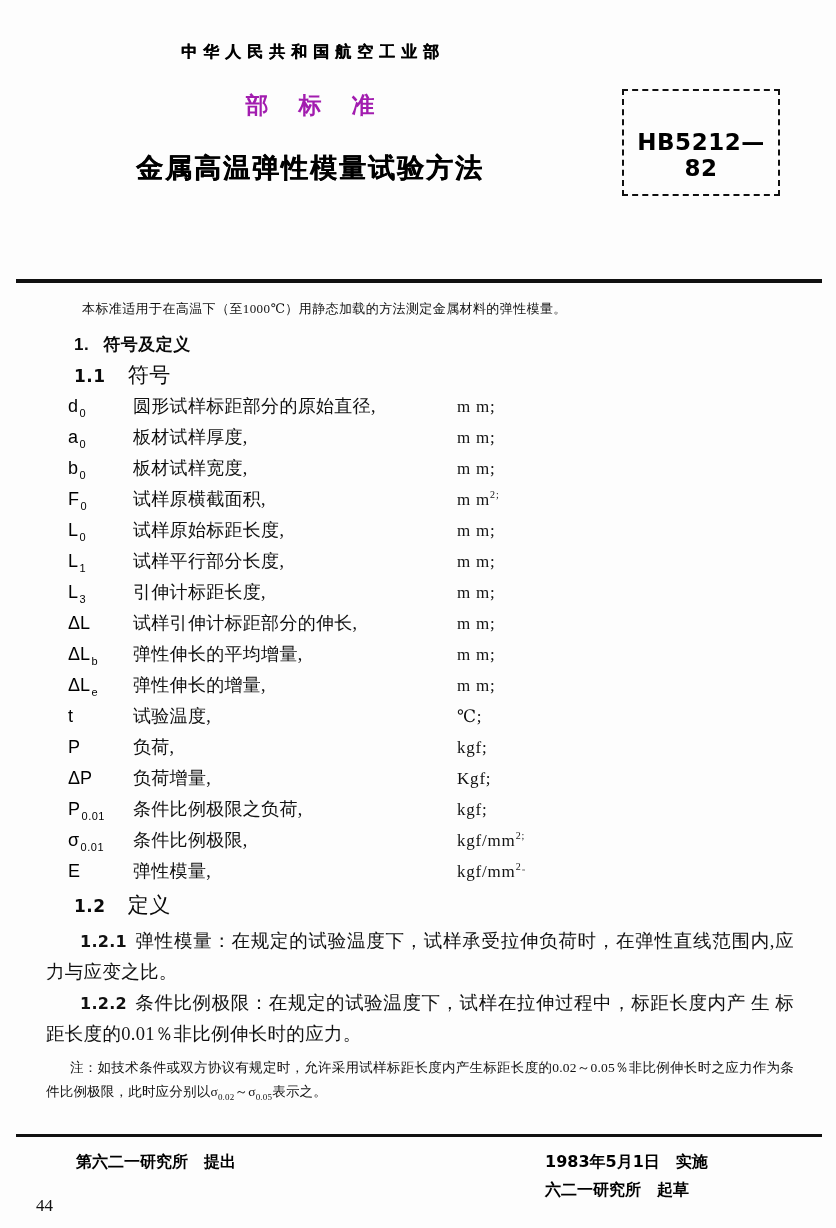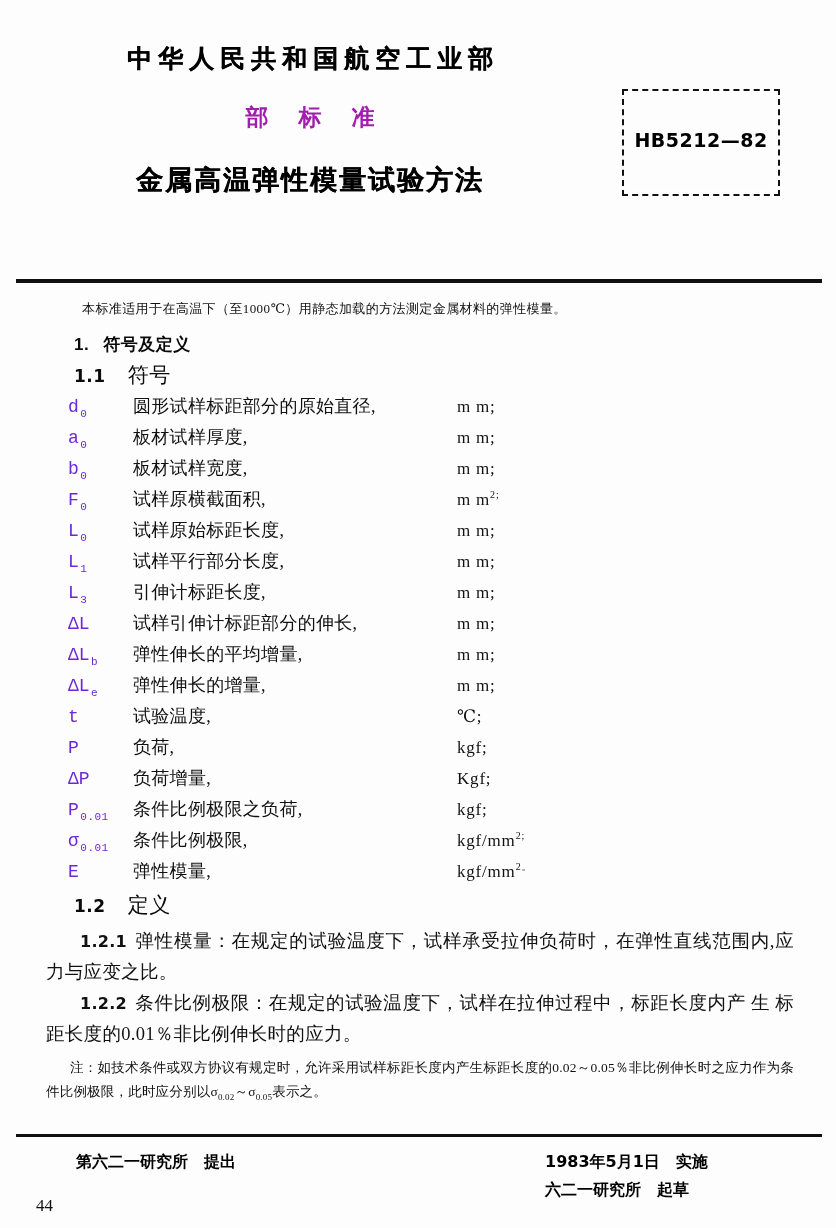--- a/index.html
+++ b/index.html
@@ -23,21 +23,21 @@
   .masthead {
     position: absolute;
     left: 0;
     top: 42px;
     width: 836px;
   }
   .ministry-line {
     text-align: center;
     font-family: "DejaVu Sans", "Liberation Sans", sans-serif;
     font-weight: bold;
-    font-size: 25px;
+    font-size: 16px;
     letter-spacing: 6px;
     padding-left: 6px;
     color: #000;
     text-shadow: 0.4px 0 0 #000;
   }
   .standard-word-line {
     text-align: center;
     margin-top: 27px;
     font-family: "DejaVu Sans", "Liberation Sans", sans-serif;
     font-weight: bold;
@@ -82,21 +82,21 @@
     border: 1px solid #fff;
   }
   .std-number {
     position: absolute;
     left: 0;
     right: 0;
     top: 38px;
     text-align: center;
     font-family: "DejaVu Sans", "Liberation Sans", sans-serif;
     font-weight: bold;
-    font-size: 19px;
+    font-size: 23px;
     letter-spacing: 0.5px;
     color: #000;
   }
 
   
   .rule-top {
     position: absolute;
     left: 16px;
     top: 279px;
     width: 806px;
@@ -159,24 +159,24 @@
   }
   .sym-row {
     display: flex;
     align-items: baseline;
     height: 31px;
   }
   .sym-key {
     width: 58px;
     padding-left: 22px;
     box-sizing: border-box;
-    font-family: Liberation Mono, monospace;
+    font-family: Liberation Sans, sans-serif;
     font-size: 18px;
     white-space: nowrap;
-    color: #6d28d9;
+    color: #000000;
   }
   .sym-key sub {
     font-size: 11px;
     letter-spacing: 0.5px;
     padding-left: 1.5px;
   }
   .sym-desc {
     flex: 0 0 320px;
     font-size: 18px;
     letter-spacing: 0.3px;

